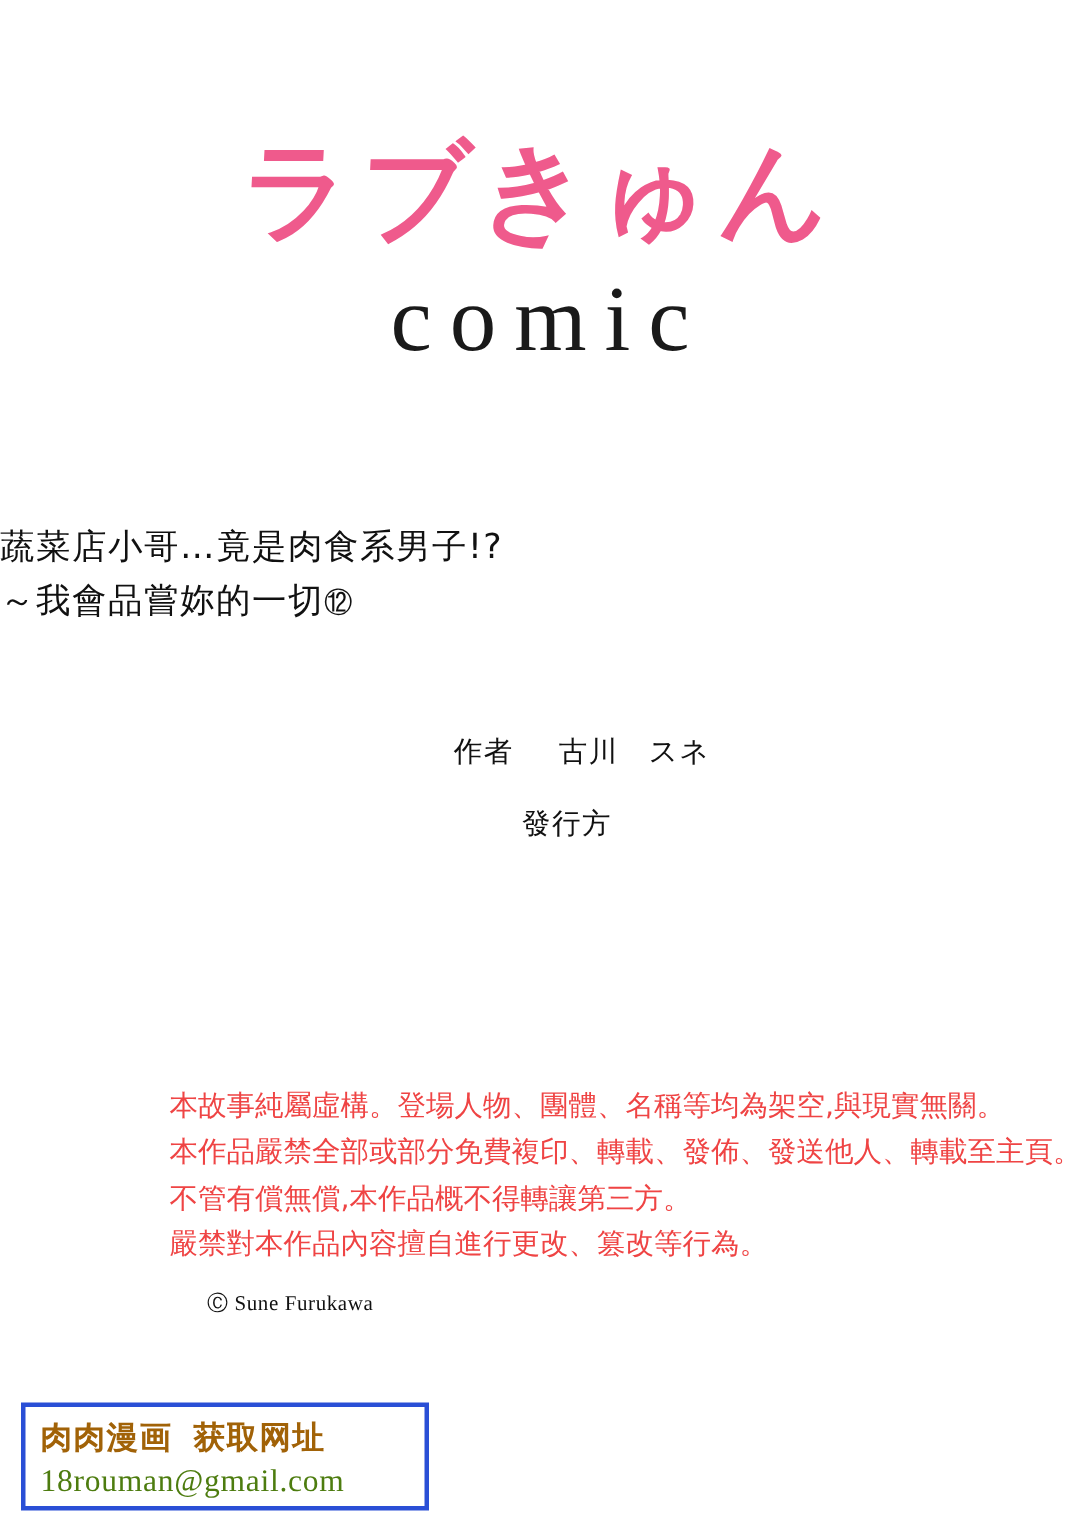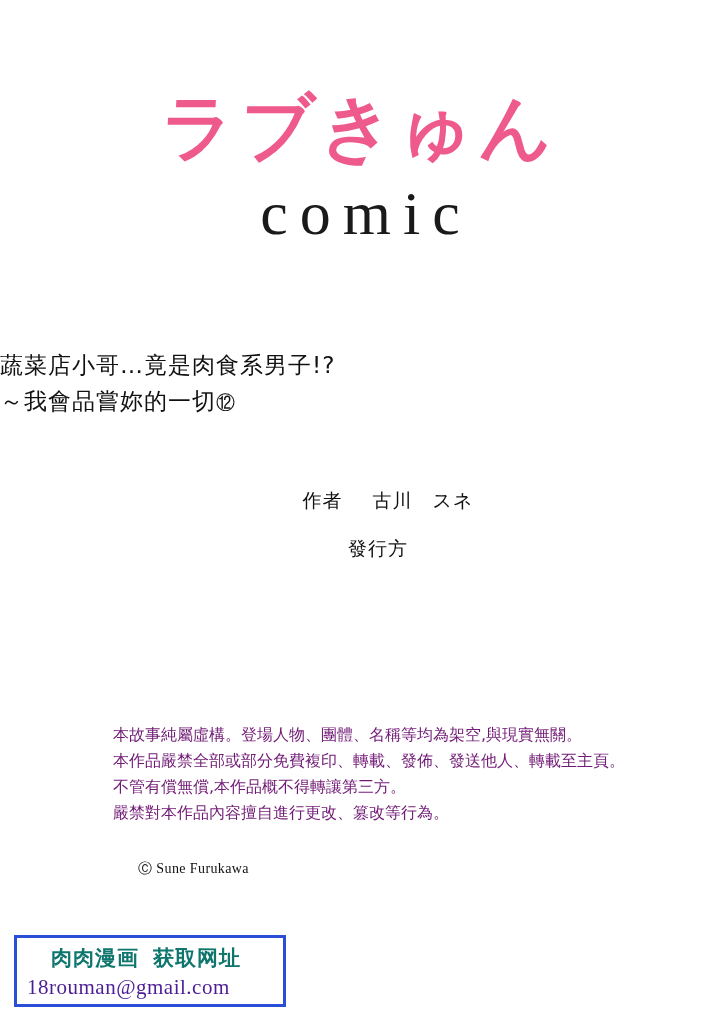--- a/index.html
+++ b/index.html
@@ -104,23 +104,23 @@
     letter-spacing: 0.3px;
   }
 
   
   .legal {
     position: absolute;
     left: 113px;
     top: 722px;
     width: 520px;
     font-family: "DejaVu Sans", sans-serif;
-    font-size: 16px;
+    font-size: 19px;
     line-height: 1.62;
-    color: #701a75;
+    color: #ef4444;
   }
   .legal div { white-space: nowrap; }
 
   .copyright {
     position: absolute;
     left: 138px;
     top: 860px;
     font-family: "Liberation Serif", serif;
     font-size: 14px;
     color: #111111;
@@ -136,30 +136,29 @@
     height: 72px;
     background: #ffffff;
     border: 3px solid #2a4fd6;
     box-sizing: border-box;
     padding: 6px 10px 0 10px;
   }
   .banner-line1 {
     font-family: "DejaVu Sans", sans-serif;
     font-size: 21px;
     font-weight: 700;
-    color: #0f766e;
-    letter-spacing: 1px;
-    white-space: nowrap;
-    margin-left: 24px;
+    color: #a16207;
+    letter-spacing: 1px;
+    white-space: nowrap;
   }
   .banner-line1 .gap { display: inline-block; width: 14px; }
   .banner-line2 {
     font-family: "Liberation Serif", serif;
     font-size: 21px;
-    color: #4c1d95;
+    color: #4d7c0f;
     letter-spacing: 0.5px;
     margin-top: 3px;
     white-space: nowrap;
   }
 </style>
 </head>
 <body>
 
 <div class="page">
 

